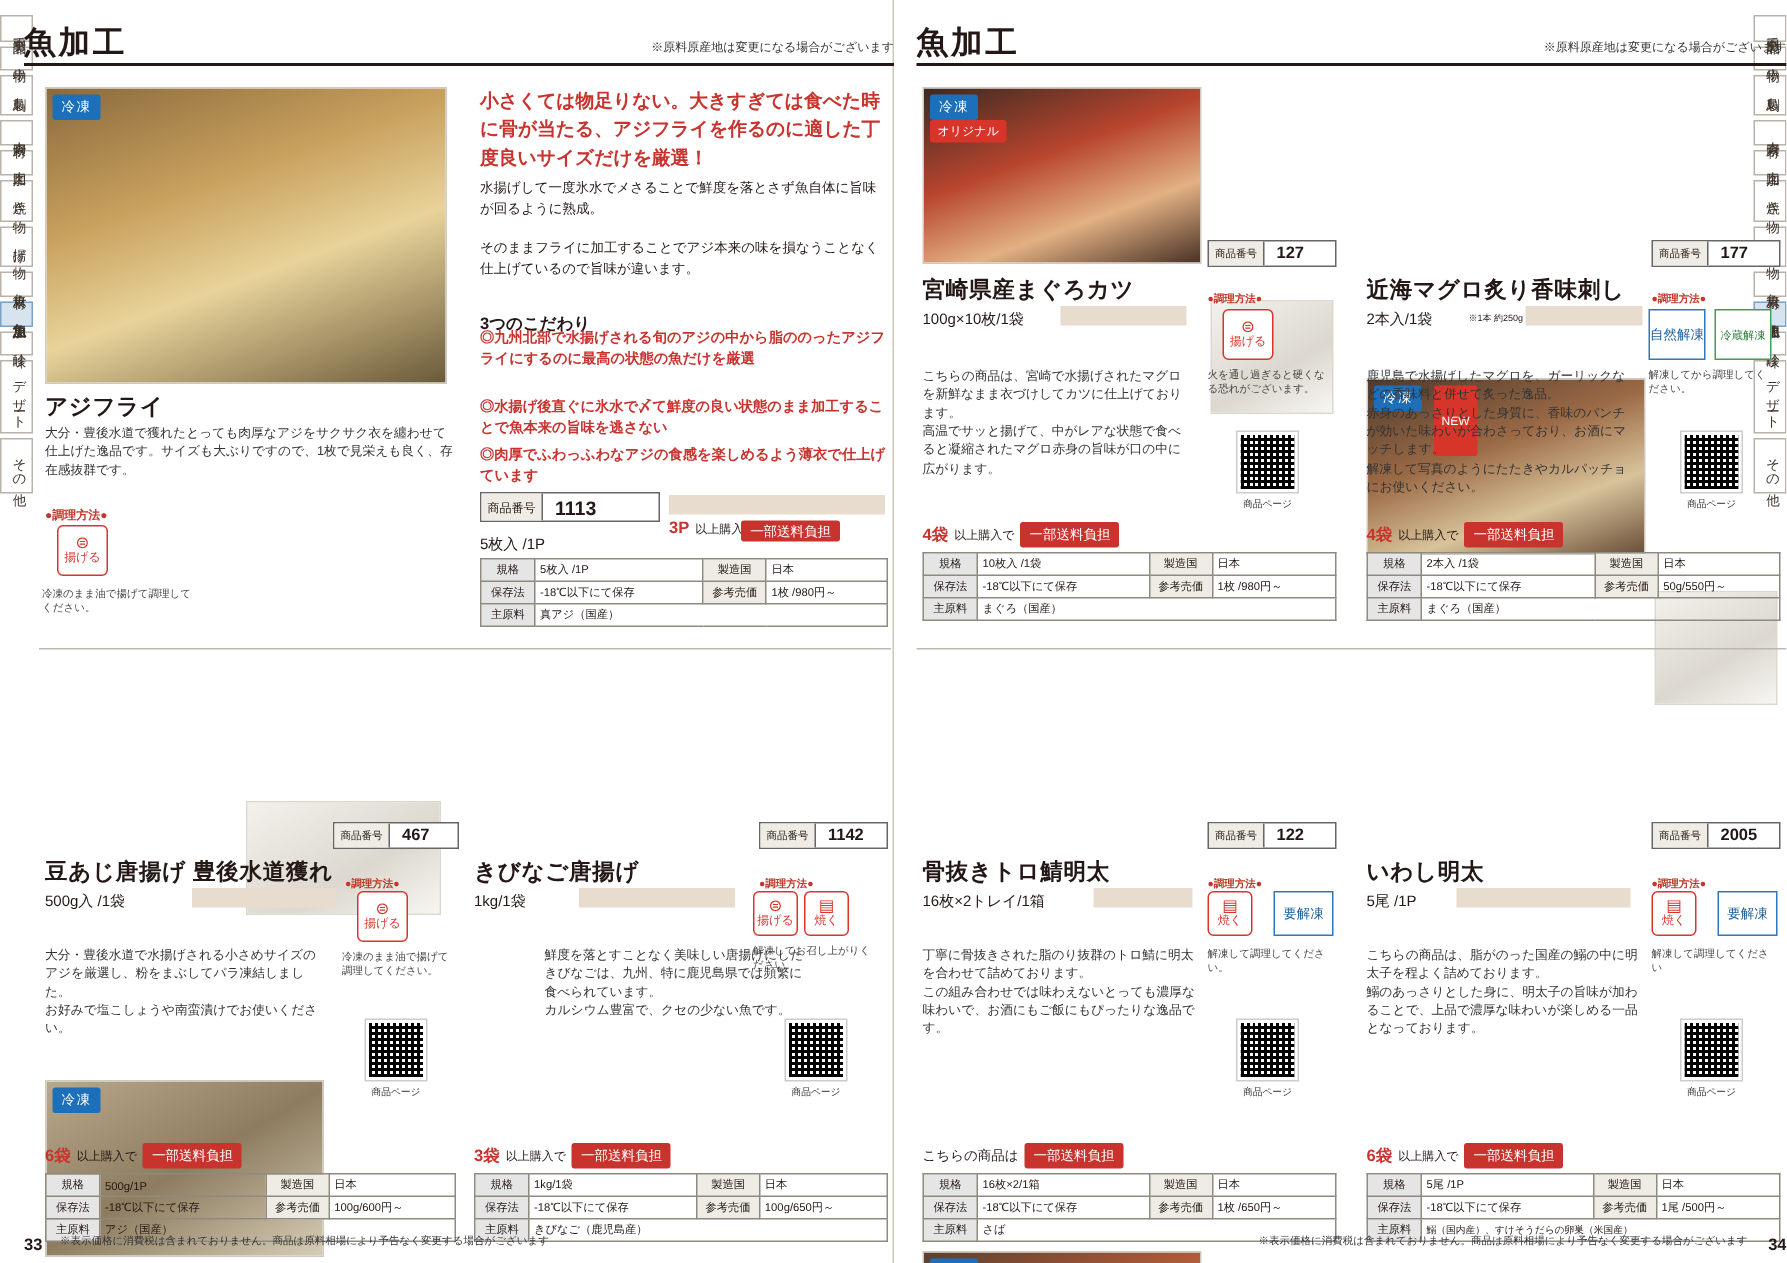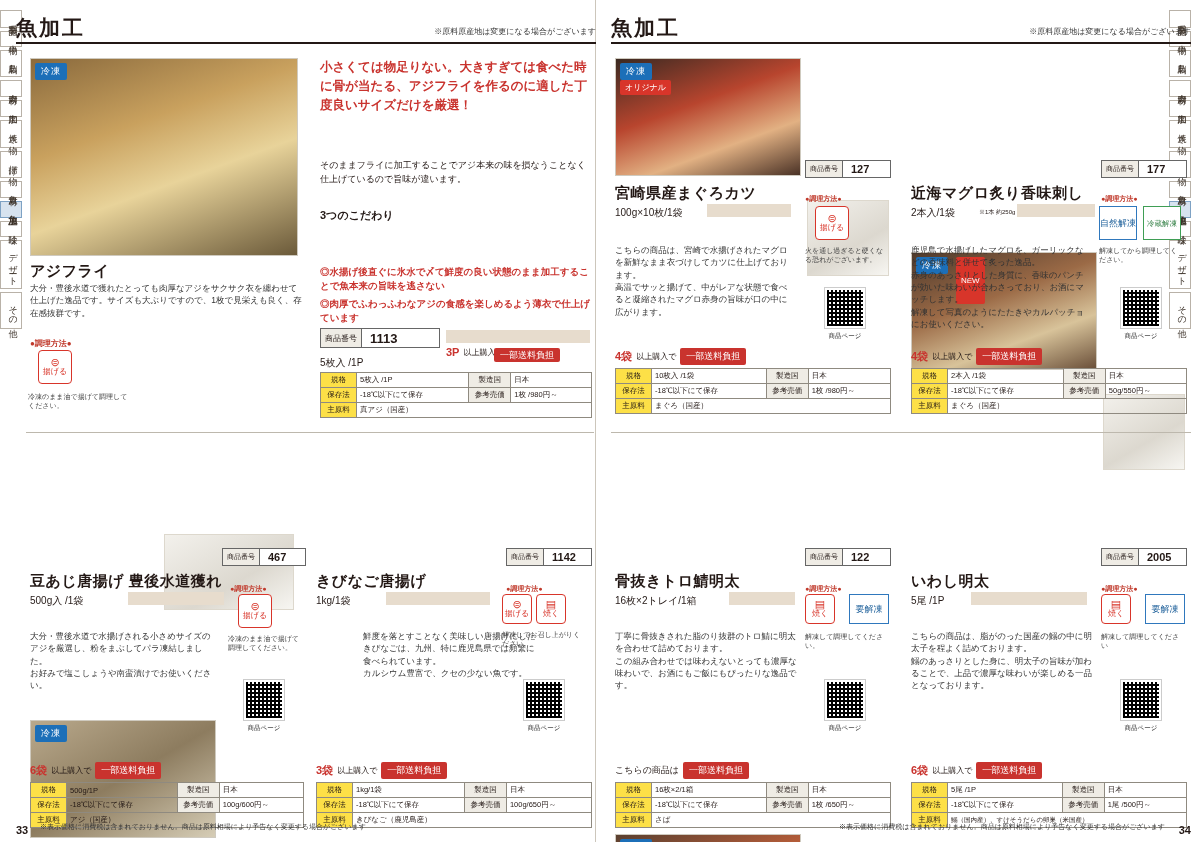--- a/index.html
+++ b/index.html
@@ -101,21 +101,21 @@
   .qr-cap { font-size:6.5px; text-align:center; color:#333; margin-top:1px; }
 
   .ship-row { display:flex; align-items:center; gap:4px; }
   .ship-qty { font-size:11px; font-weight:bold; color:#c9332e; }
   .ship-tag {
     background:#c9332e; color:#fff; font-size:9px; padding:2px 6px; border-radius:2px;
   }
 
   table.spec { border-collapse:collapse; width:100%; font-size:7.5px; }
   table.spec td { border:1px solid #8f8a80; padding:2px 3px; height:14px; }
-  table.spec td.h { background:#fde047; width:36px; text-align:center; }
+  table.spec td.h { background:#e5e5e5; width:36px; text-align:center; }
   table.spec td.h2 { background:#efece5; width:42px; text-align:center; }
 
   
   .feat-title { color:#c9332e; font-size:12.5px; font-weight:bold; line-height:1.5; }
   .feat-body { font-size:9px; line-height:1.6; color:#231815; }
   .feat-h { font-size:11px; font-weight:bold; }
   .feat-point { color:#c9332e; font-size:9.5px; font-weight:bold; line-height:1.5; }
 
   .tag-blue {
     border:1.5px solid #2f78bd; color:#1b5e99; font-size:9px;
@@ -199,22 +199,24 @@
   <div class="blk" style="left:14px; top:336px; width:1px;"></div>
   <div class="blk cook-hdr" style="left:14px; top:338px;">●調理方法●</div>
   <div class="blk cook-icon" style="left:22px; top:350px;">
     <span class="gly">⊜</span>
       <span>揚げる</span>
   </div>
   <div class="blk small-note" style="left:12px; top:392px; width:100px;">冷凍のまま油で揚げて調理してください。</div>
   <div class="blk pkg pk" style="left:148px; top:336px; width:130px; height:76px;"></div>
 
   <div class="blk feat-title" style="left:304px; top:58px; width:270px;">小さくては物足りない。大きすぎては食べた時に骨が当たる、アジフライを作るのに適した丁度良いサイズだけを厳選！</div>
+  <div class="blk feat-body" style="left:304px; top:118px; width:270px;">水揚げして一度氷水でメさることで鮮度を落とさず魚自体に旨味が回るように熟成。</div>
   <div class="blk feat-body" style="left:304px; top:158px; width:270px;">そのままフライに加工することでアジ本来の味を損なうことなく仕上げているので旨味が違います。</div>
   <div class="blk feat-h" style="left:304px; top:208px;">3つのこだわり</div>
+  <div class="blk feat-point" style="left:304px; top:219px; width:272px;">◎九州北部で水揚げされる旬のアジの中から脂ののったアジフライにするのに最高の状態の魚だけを厳選</div>
   <div class="blk feat-point" style="left:304px; top:265px; width:272px;">◎水揚げ後直ぐに氷水で〆て鮮度の良い状態のまま加工することで魚本来の旨味を逃さない</div>
   <div class="blk feat-point" style="left:304px; top:297px; width:272px;">◎肉厚でふわっふわなアジの食感を楽しめるよう薄衣で仕上げています</div>
 
   <div class="blk" style="left:304px; top:328px; width:120px;">
     <div class="code-wrap">
       <div class="code-lbl">商品番号</div>
       <div class="code-val">1113</div>
     </div>
   </div>
   <div class="blk prod-sub" style="left:304px; top:356px;">5枚入 /1P</div>

